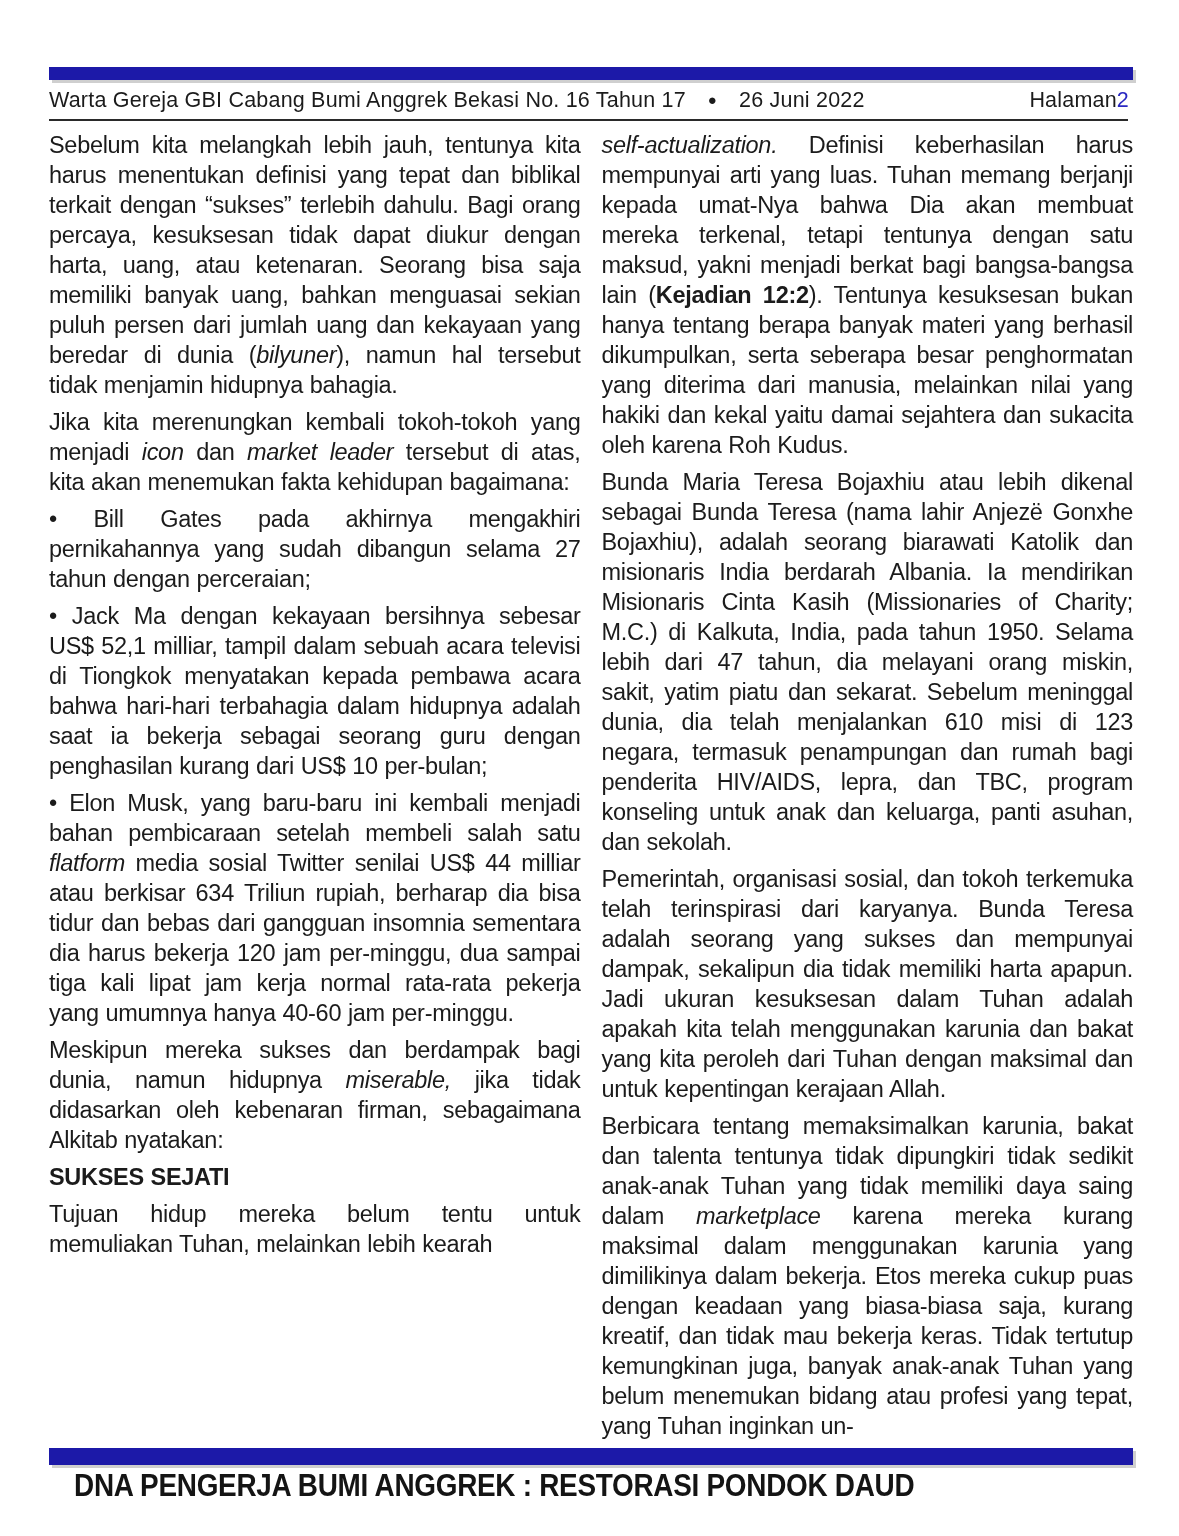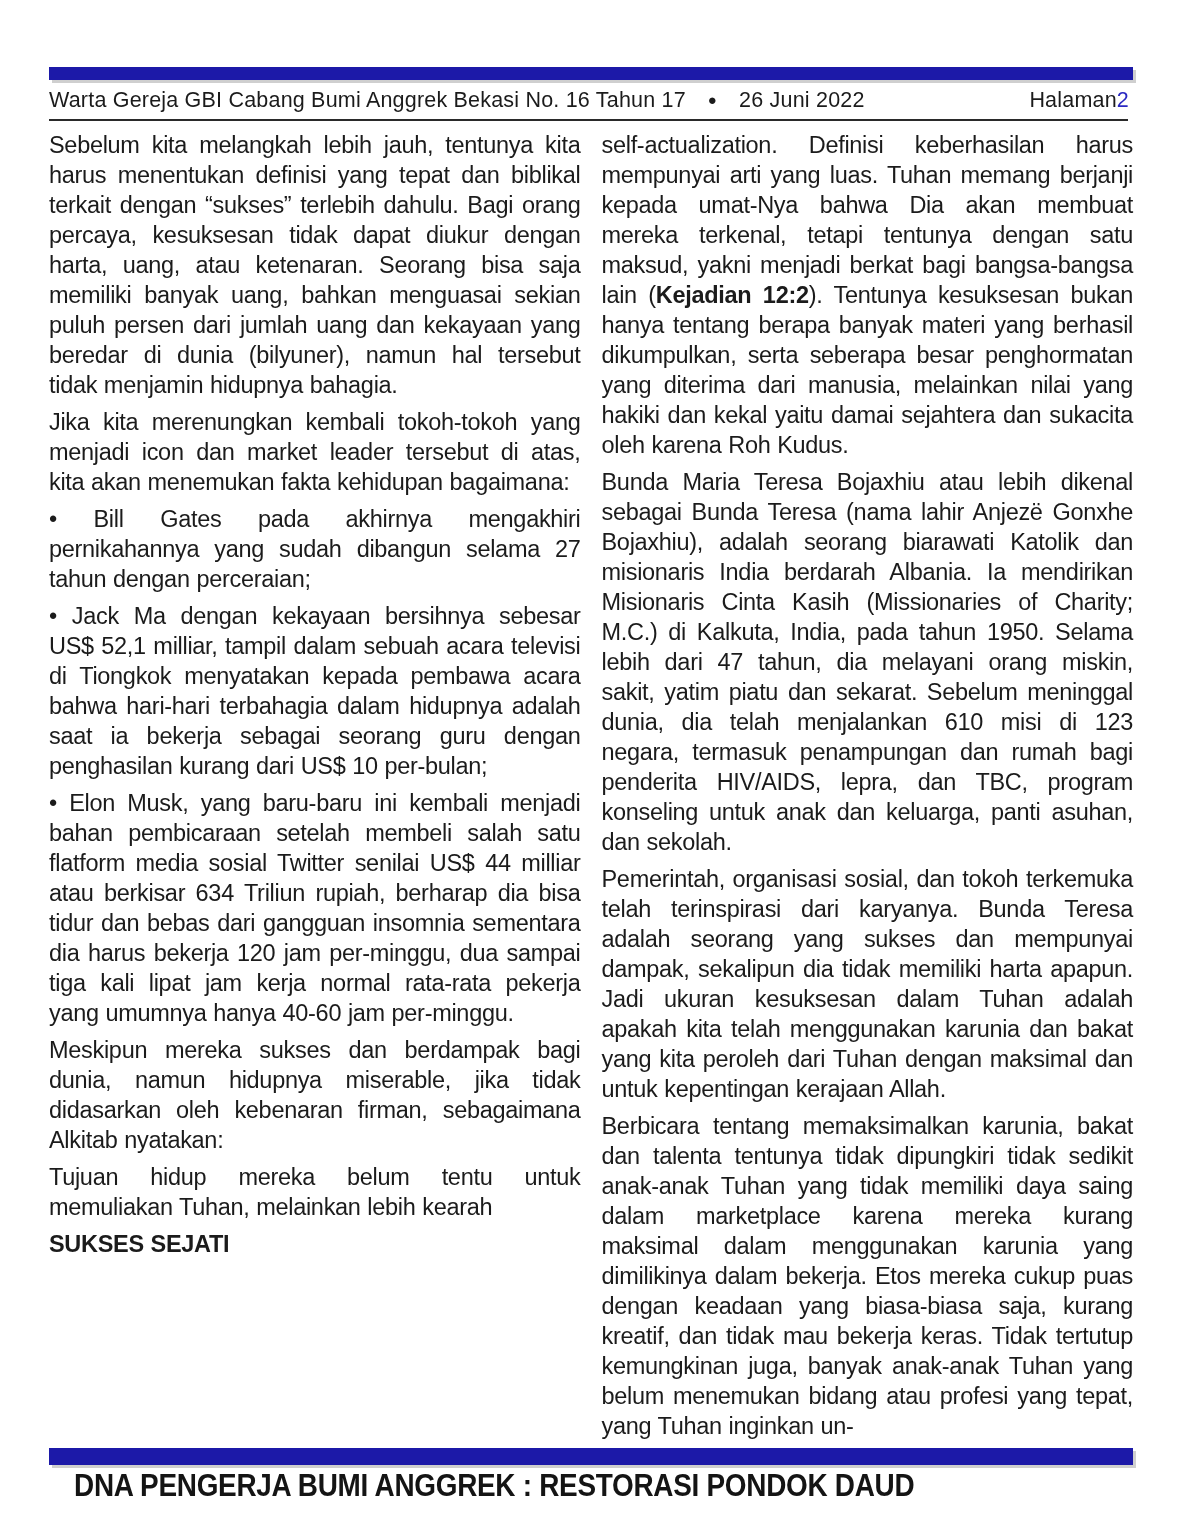--- a/index.html
+++ b/index.html
@@ -57,21 +57,21 @@
   .col {
     width: 531.5px;
     font-size: 23.5px;
     line-height: 30px;
     text-align: justify;
     letter-spacing: -0.3px;
     word-spacing: 0.5px;
   }
   .block { margin: 0 0 7px 0; }
   .block--heading { text-align: left; }
-  .seg-i { }
+  .seg-i { font-style: italic; }
   .seg-b { font-weight: 700; margin-top: 41px; }
   .footer-banner {
     position: absolute;
     left: 74px;
     top: 1468px;
     font-size: 31px;
     font-weight: 700;
     letter-spacing: -0.3px;
     transform: scaleX(0.9);
     transform-origin: left center;
@@ -102,22 +102,22 @@
 
   <div class="columns">
 
     <div class="col">
       <div class="block"><span>Sebelum kita melangkah lebih jauh, tentunya kita harus menentukan definisi yang tepat dan biblikal terkait dengan “sukses” terlebih dahulu. Bagi orang percaya, kesuksesan tidak dapat diukur dengan harta, uang, atau ketenaran. Seorang bisa saja memiliki banyak uang, bahkan menguasai sekian puluh persen dari jumlah uang dan kekayaan yang beredar di dunia (</span><span class="seg-i">bilyuner</span><span>), namun hal tersebut tidak menjamin hidupnya bahagia.</span></div>
       <div class="block"><span>Jika kita merenungkan kembali tokoh-tokoh yang menjadi </span><span class="seg-i">icon</span><span> dan </span><span class="seg-i">market leader</span><span> tersebut di atas, kita akan menemukan fakta kehidupan bagaimana:</span></div>
       <div class="block"><span>• Bill Gates pada akhirnya mengakhiri pernikahannya yang sudah dibangun selama 27 tahun dengan perceraian;</span></div>
       <div class="block"><span>• Jack Ma dengan kekayaan bersihnya sebesar US$ 52,1 milliar, tampil dalam sebuah acara televisi di Tiongkok menyatakan kepada pembawa acara bahwa hari-hari terbahagia dalam hidupnya adalah saat ia bekerja sebagai seorang guru dengan penghasilan kurang dari US$ 10 per-bulan;</span></div>
       <div class="block"><span>• Elon Musk, yang baru-baru ini kembali menjadi bahan pembicaraan setelah membeli salah satu </span><span class="seg-i">flatform</span><span> media sosial Twitter senilai US$ 44 milliar atau berkisar 634 Triliun rupiah, berharap dia bisa tidur dan bebas dari gangguan insomnia sementara dia harus bekerja 120 jam per-minggu, dua sampai tiga kali lipat jam kerja normal rata-rata pekerja yang umumnya hanya 40-60 jam per-minggu.</span></div>
       <div class="block"><span>Meskipun mereka sukses dan berdampak bagi dunia, namun hidupnya </span><span class="seg-i">miserable,</span><span> jika tidak didasarkan oleh kebenaran firman, sebagaimana Alkitab nyatakan:</span></div>
+      <div class="block block--heading"><span class="seg-b">SUKSES SEJATI</span></div>
       <div class="block"><span>Tujuan hidup mereka belum tentu untuk memuliakan Tuhan, melainkan lebih kearah</span></div>
-      <div class="block block--heading"><span class="seg-b">SUKSES SEJATI</span></div>
     </div>
 
     <div class="col">
       <div class="block"><span class="seg-i">self-actualization.</span><span> Definisi keberhasilan harus mempunyai arti yang luas. Tuhan memang berjanji kepada umat-Nya bahwa Dia akan membuat mereka terkenal, tetapi tentunya dengan satu maksud, yakni menjadi berkat bagi bangsa-bangsa lain (</span><span class="seg-b">Kejadian 12:2</span><span>). Tentunya kesuksesan bukan hanya tentang berapa banyak materi yang berhasil dikumpulkan, serta seberapa besar penghormatan yang diterima dari manusia, melainkan nilai yang hakiki dan kekal yaitu damai sejahtera dan sukacita oleh karena Roh Kudus.</span></div>
       <div class="block"><span>Bunda Maria Teresa Bojaxhiu atau lebih dikenal sebagai Bunda Teresa (nama lahir Anjezë Gonxhe Bojaxhiu), adalah seorang biarawati Katolik dan misionaris India berdarah Albania. Ia mendirikan Misionaris Cinta Kasih (Missionaries of Charity; M.C.) di Kalkuta, India, pada tahun 1950. Selama lebih dari 47 tahun, dia melayani orang miskin, sakit, yatim piatu dan sekarat. Sebelum meninggal dunia, dia telah menjalankan 610 misi di 123 negara, termasuk penampungan dan rumah bagi penderita HIV/AIDS, lepra, dan TBC, program konseling untuk anak dan keluarga, panti asuhan, dan sekolah.</span></div>
       <div class="block"><span>Pemerintah, organisasi sosial, dan tokoh terkemuka telah terinspirasi dari karyanya. Bunda Teresa adalah seorang yang sukses dan mempunyai dampak, sekalipun dia tidak memiliki harta apapun. Jadi ukuran kesuksesan dalam Tuhan adalah apakah kita telah menggunakan karunia dan bakat yang kita peroleh dari Tuhan dengan maksimal dan untuk kepentingan kerajaan Allah.</span></div>
       <div class="block"><span>Berbicara tentang memaksimalkan karunia, bakat dan talenta tentunya tidak dipungkiri tidak sedikit anak-anak Tuhan yang tidak memiliki daya saing dalam </span><span class="seg-i">marketplace</span><span> karena mereka kurang maksimal dalam menggunakan karunia yang dimilikinya dalam bekerja. Etos mereka cukup puas dengan keadaan yang biasa-biasa saja, kurang kreatif, dan tidak mau bekerja keras. Tidak tertutup kemungkinan juga, banyak anak-anak Tuhan yang belum menemukan bidang atau profesi yang tepat, yang Tuhan inginkan un-</span></div>
     </div>
 
   </div>

